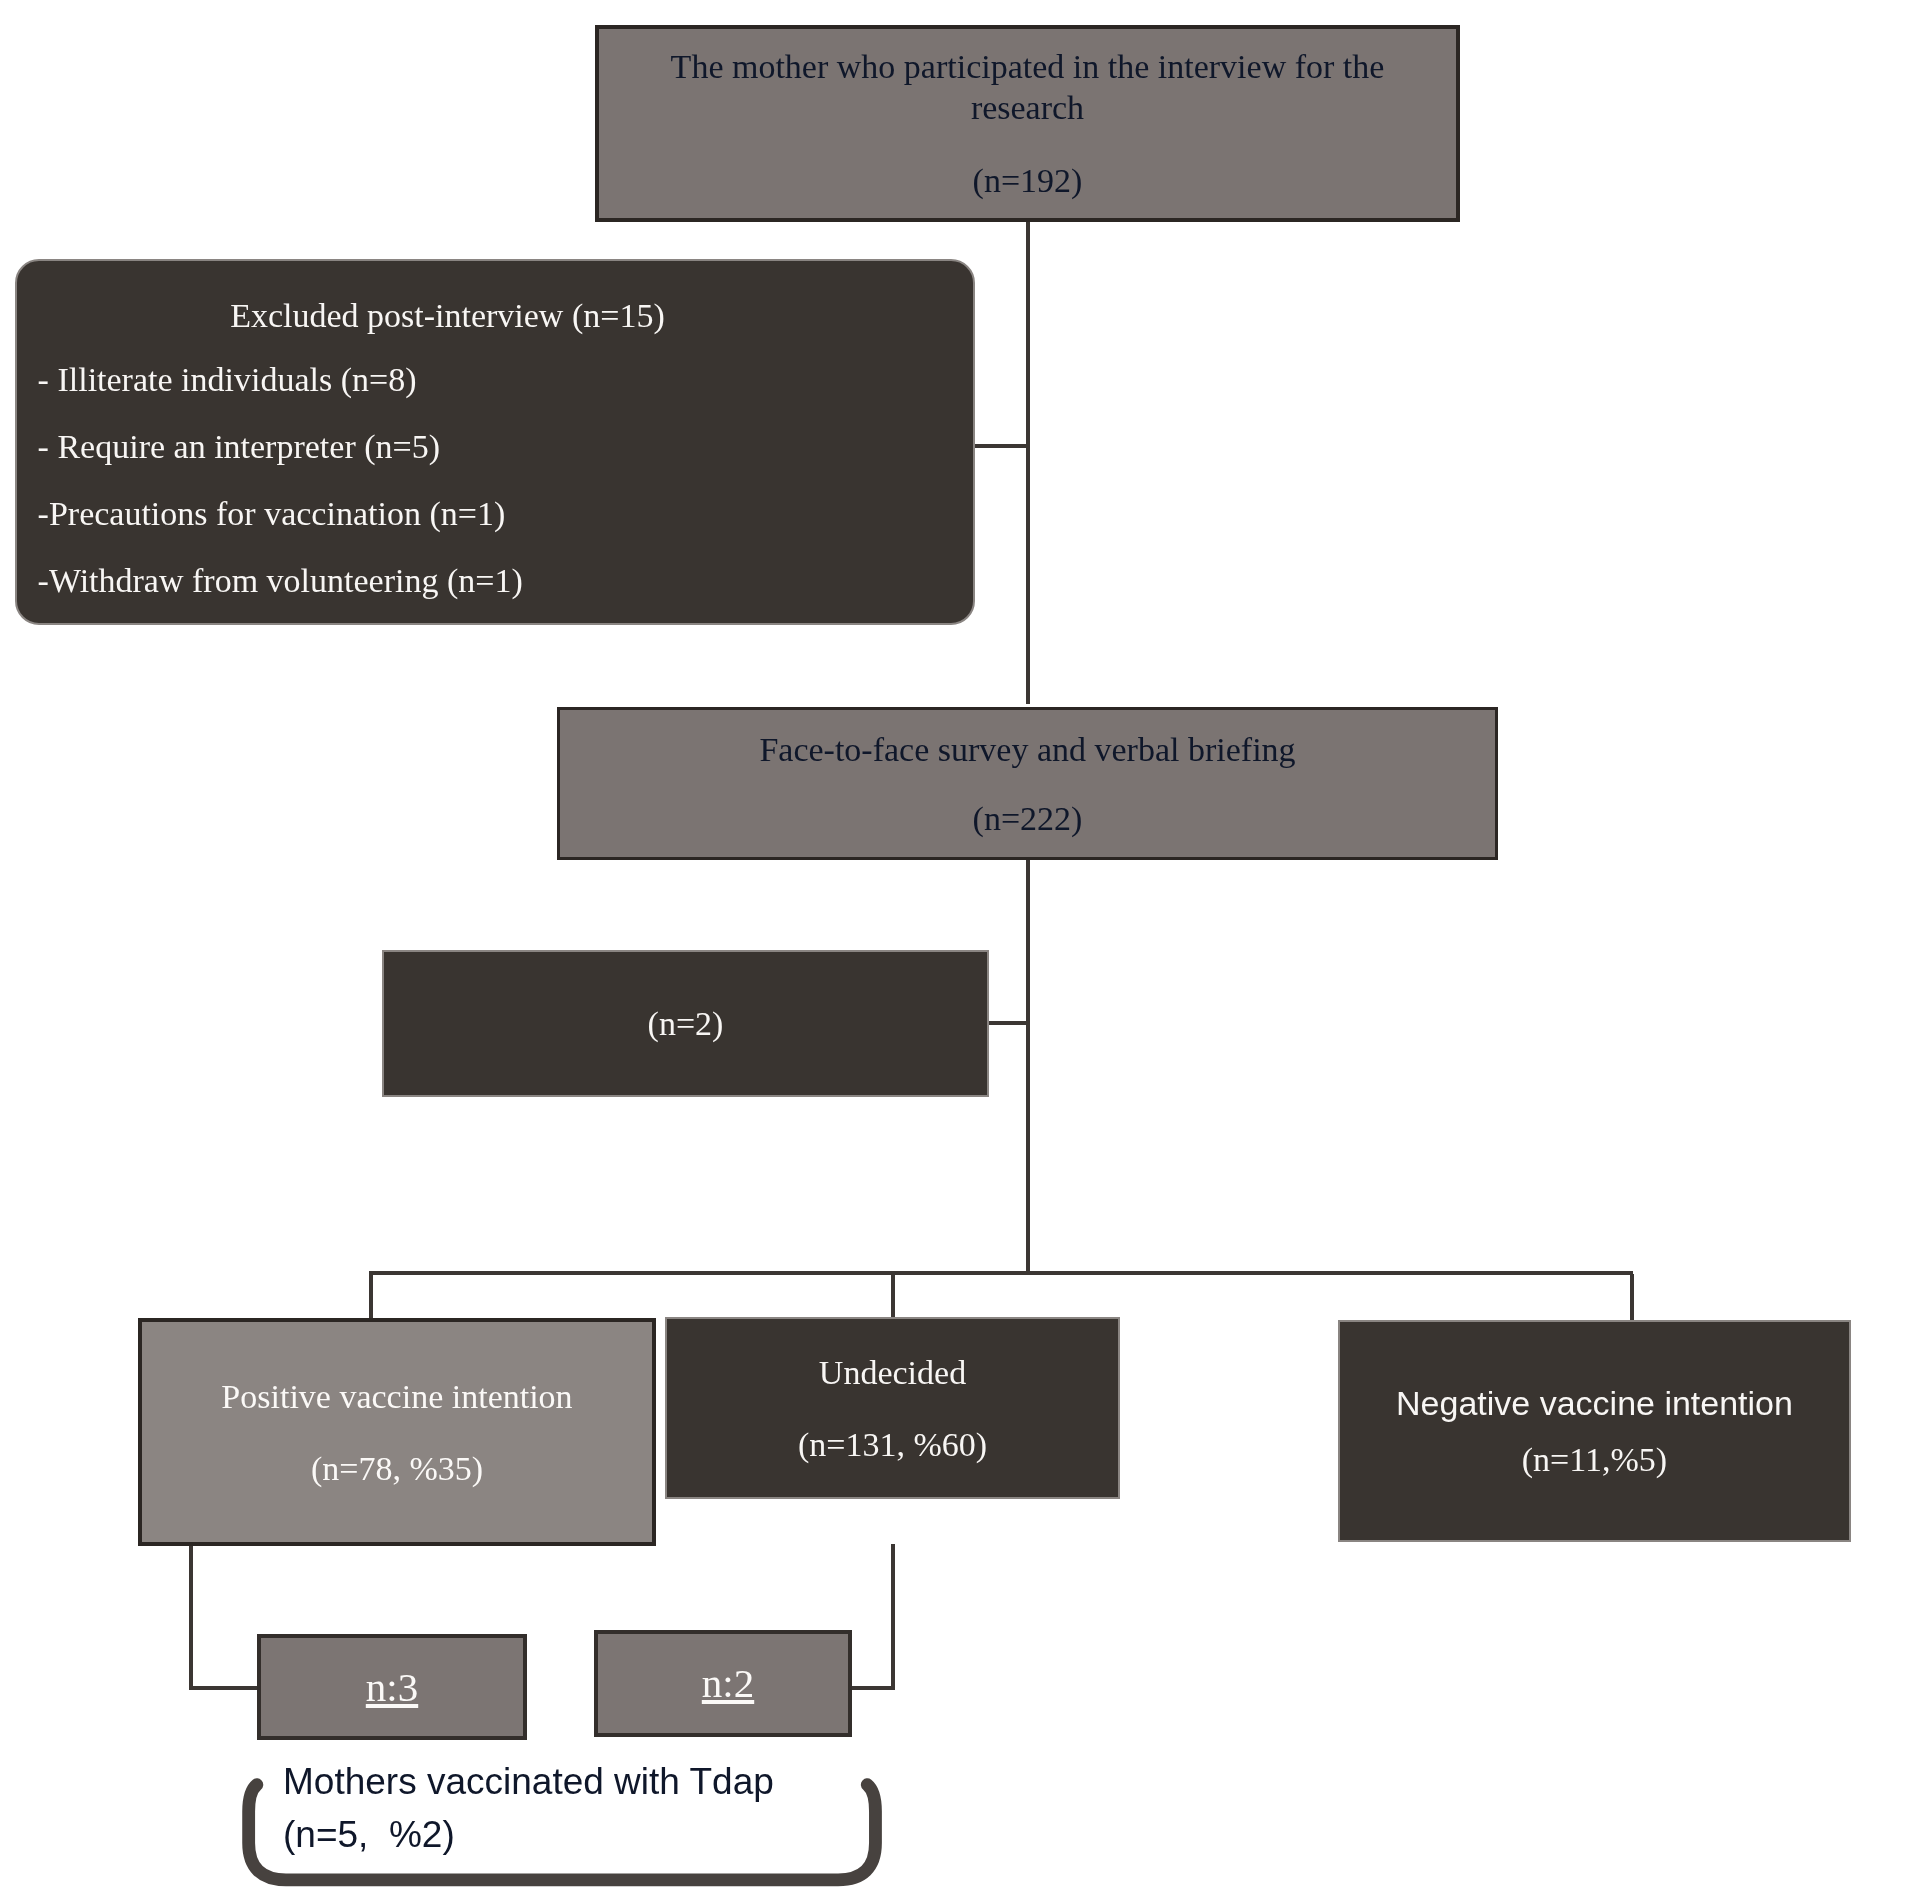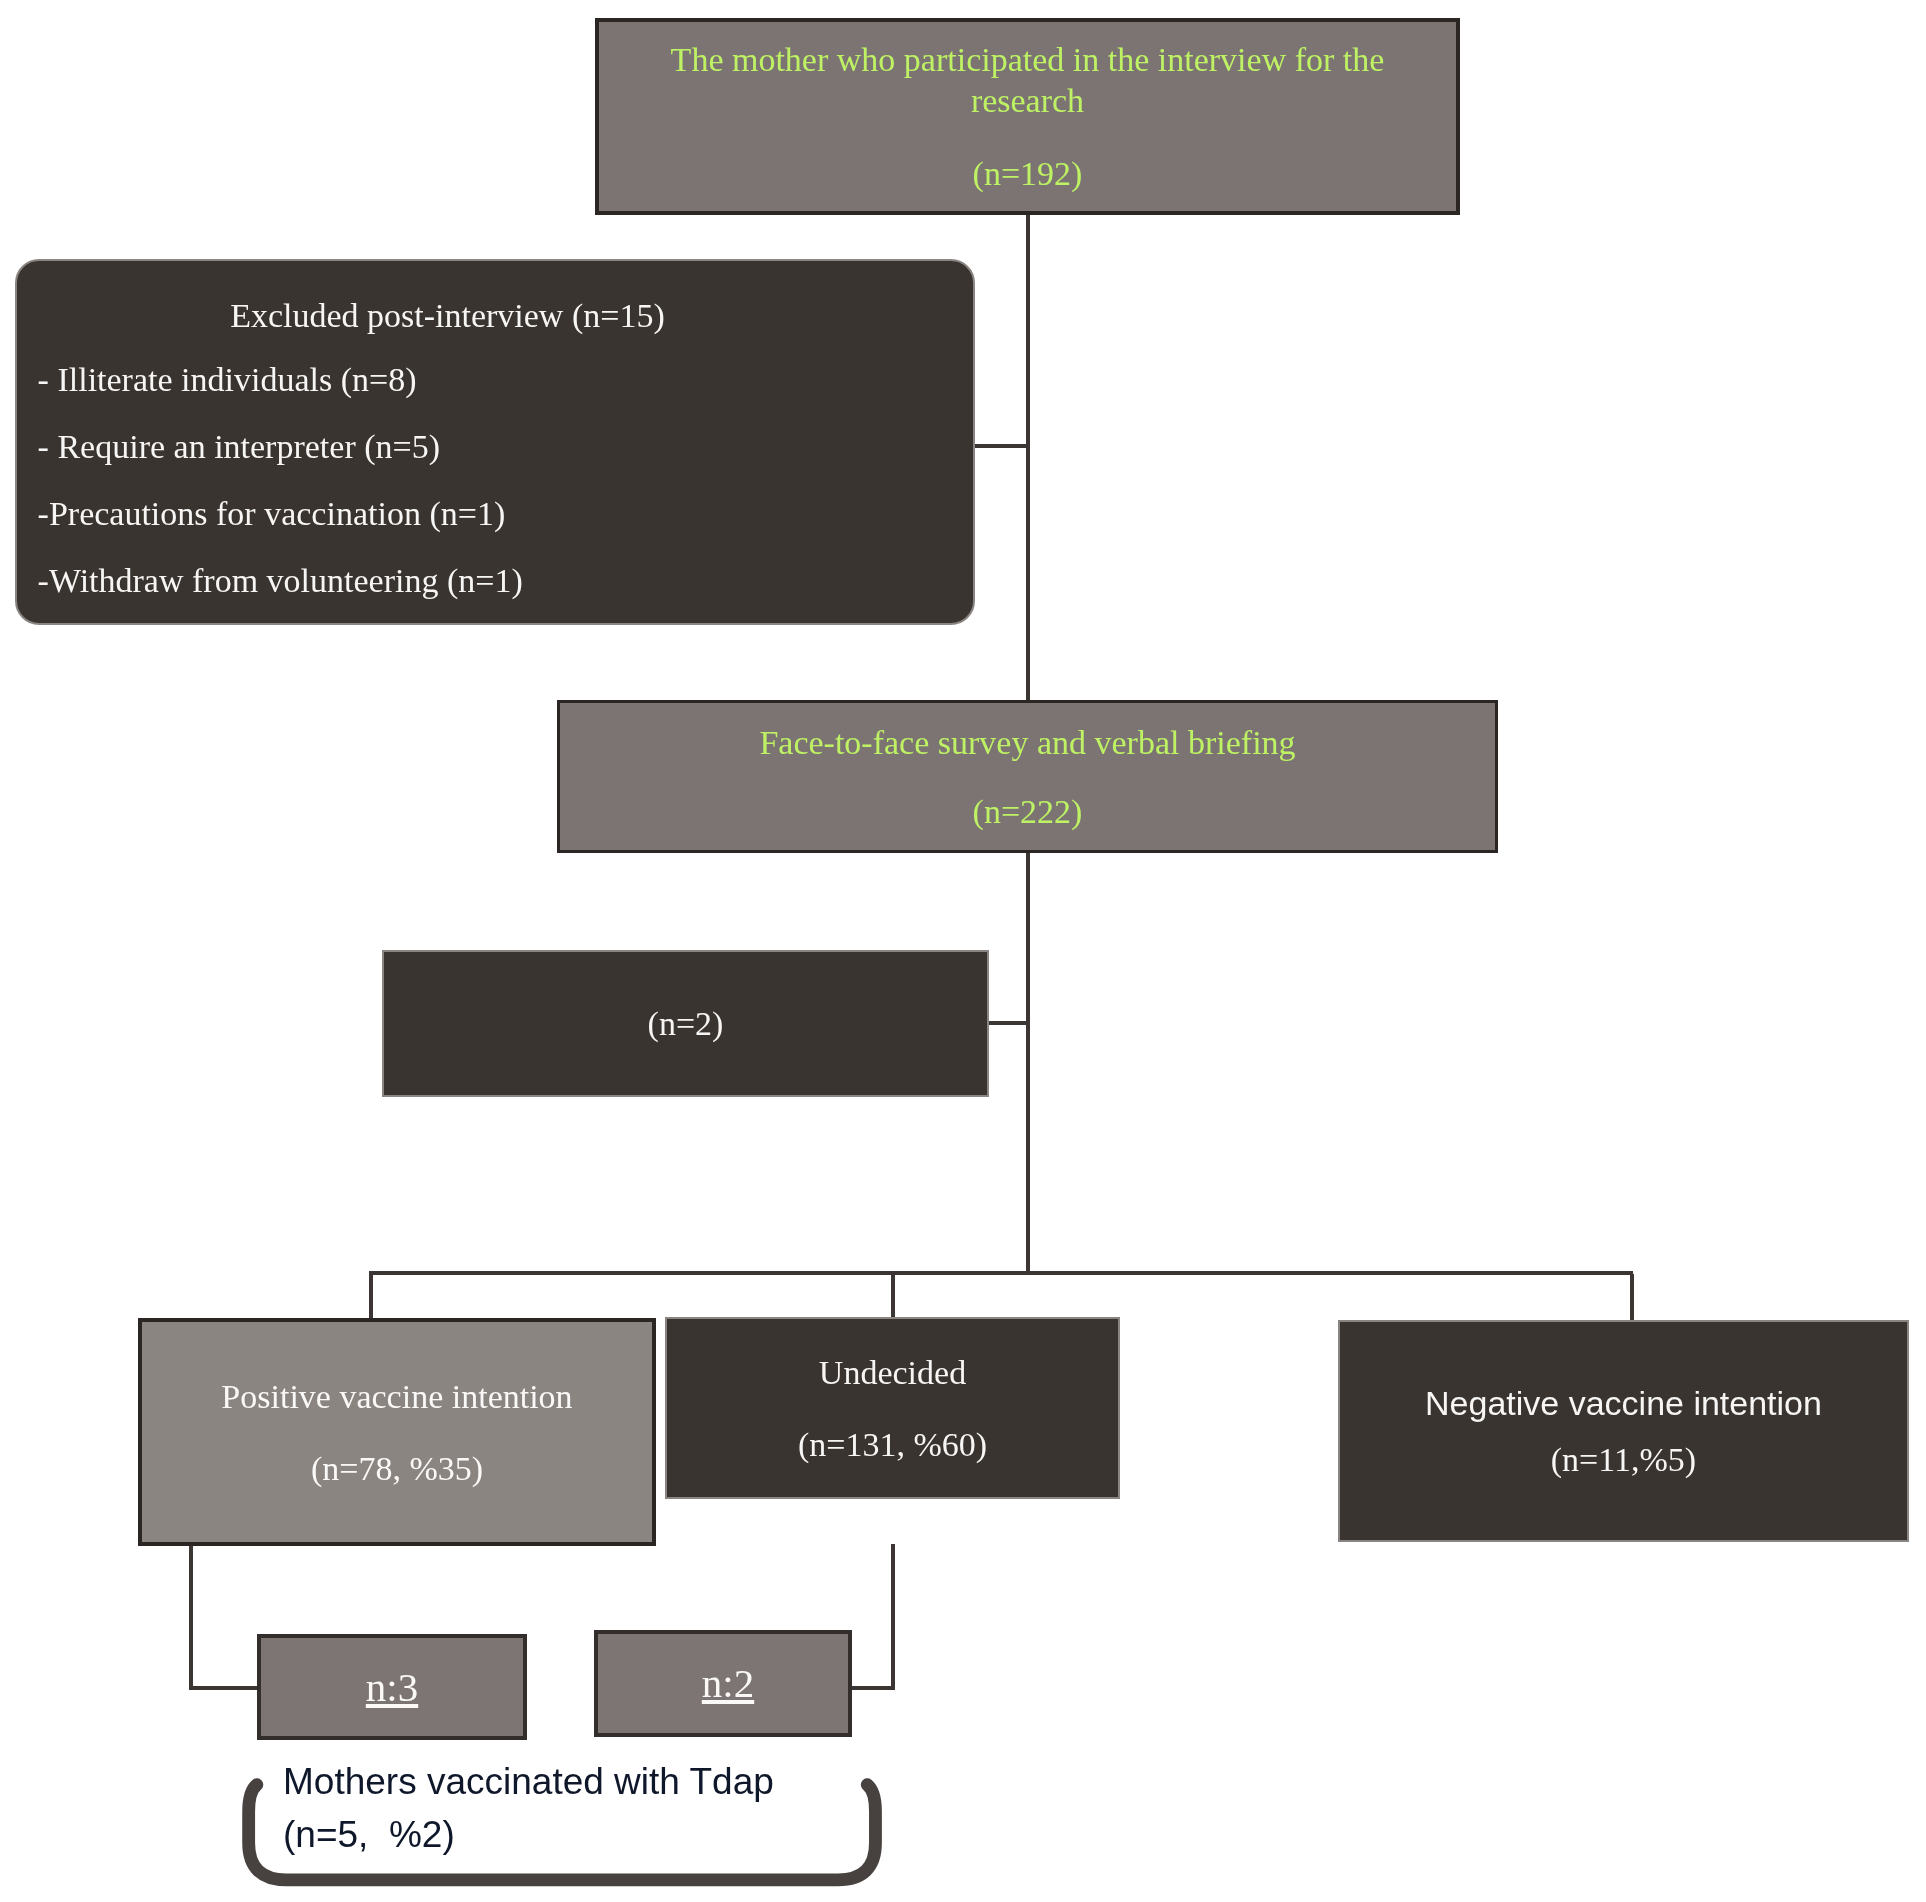--- a/index.html
+++ b/index.html
@@ -15,21 +15,22 @@
     display:flex;
     flex-direction:column;
     align-items:center;
     justify-content:center;
     text-align:center;
   }
   .box .lbl{line-height:1.22;}
   .gray{
     background:#7b7472;
     border:4.1px solid #2b2623;
-    color:#bef264;
+    color:#0f172a;
+    margin-top:7px;
   }
   .lightgray{
     background:#8b8582;
     border:4.1px solid #2b2623;
     color:#fbf9f7;
   }
   .dark{
     background:#393430;
     border:2.9px solid #8a8582;
     color:#f8f6f4;
@@ -115,21 +116,21 @@
   <div class="box lightgray fs58" style="left:138px;top:1318px;width:518px;height:228px;gap:32px;">
     <div class="lbl">Positive vaccine intention</div>
     <div class="nval">(n=78, %35)</div>
   </div>
 
   <div class="box dark fs58" style="left:665px;top:1317px;width:455px;height:182px;gap:32px;border-width:2.3px;">
     <div class="lbl">Undecided</div>
     <div class="nval">(n=131, %60)</div>
   </div>
 
-  <div class="box dark fs58" style="left:1338px;top:1320px;width:571px;height:222px;gap:16px;">
+  <div class="box dark fs58" style="left:1338px;top:1320px;width:513px;height:222px;gap:16px;">
     <div class="lbl sans">Negative vaccine intention</div>
     <div class="nval">(n=11,%5)</div>
   </div>
 
   <div class="box smallbox fs62" style="left:257px;top:1634px;width:270px;height:106px;">
     <div class="lbl">n:3</div>
   </div>
   <div class="box smallbox fs62" style="left:594px;top:1630px;width:258px;height:107px;padding-left:10px;">
     <div class="lbl">n:2</div>
   </div>

